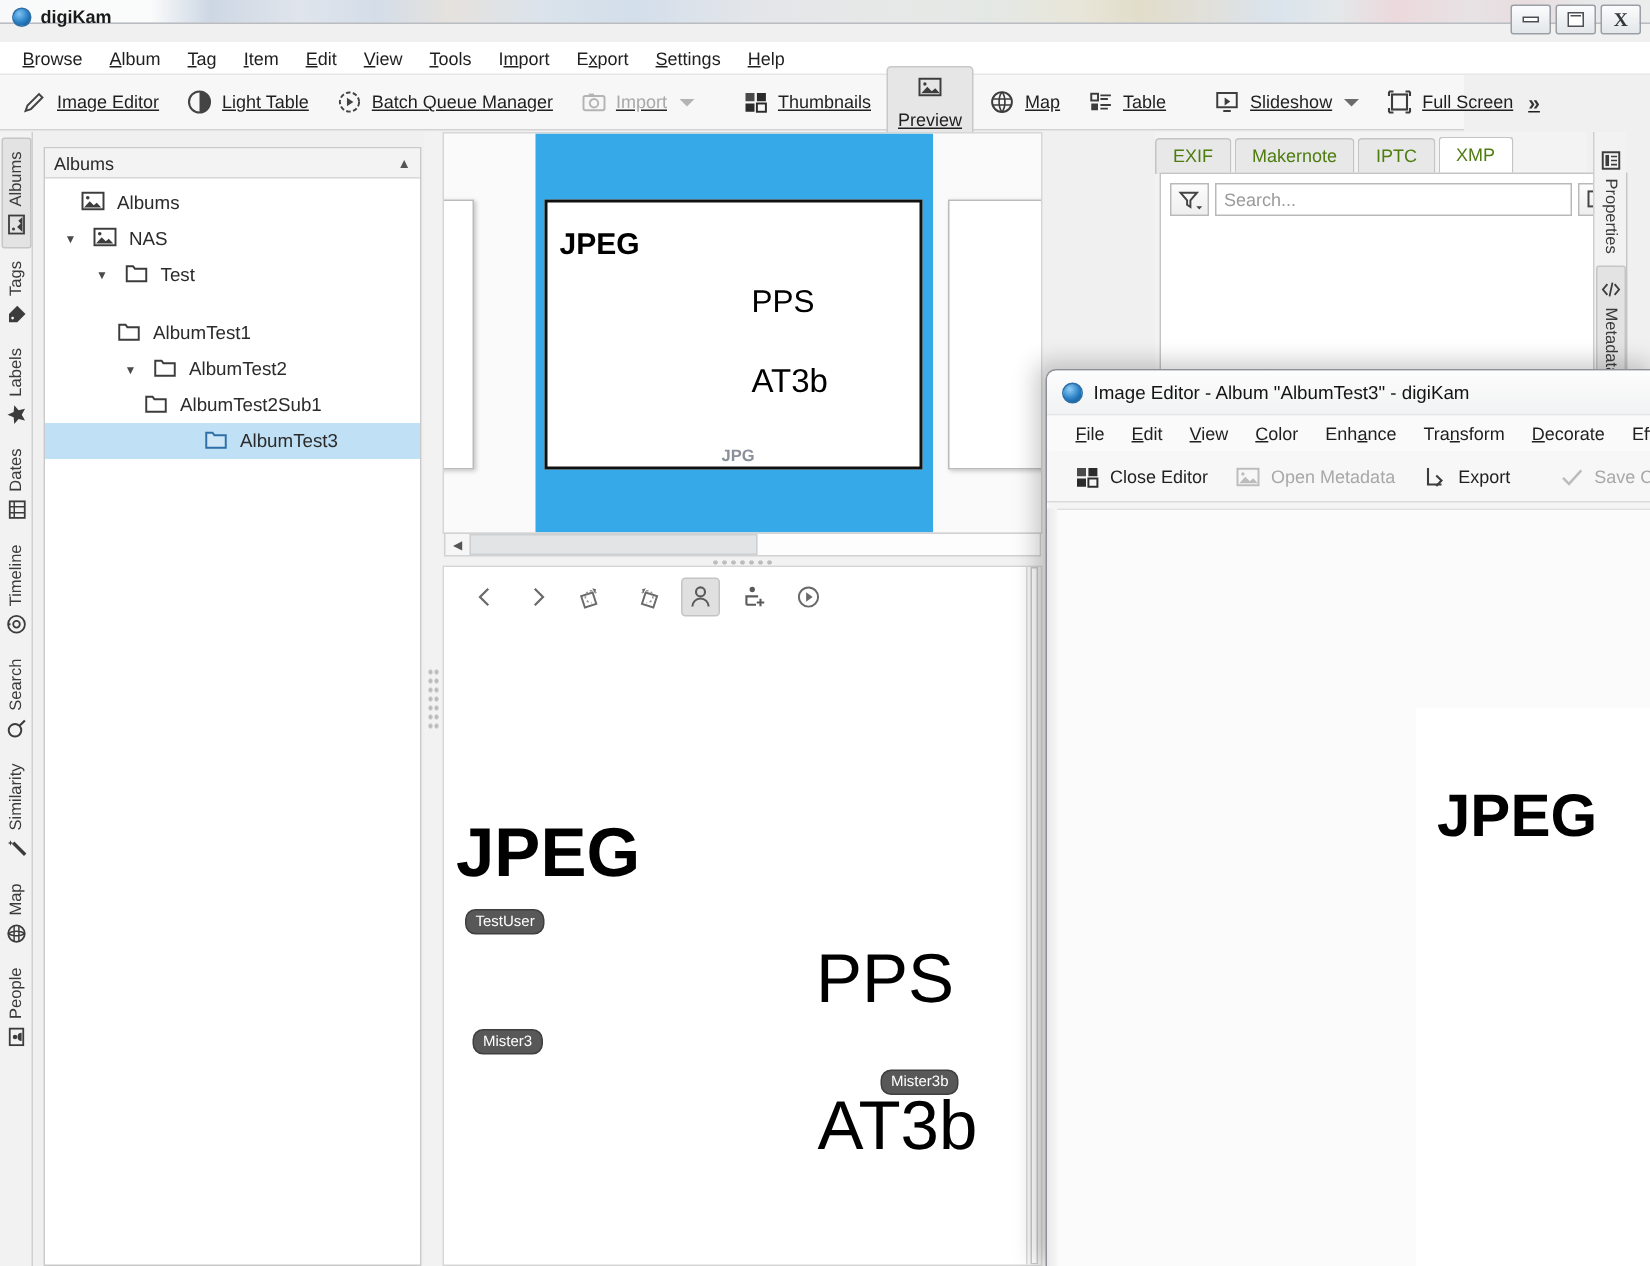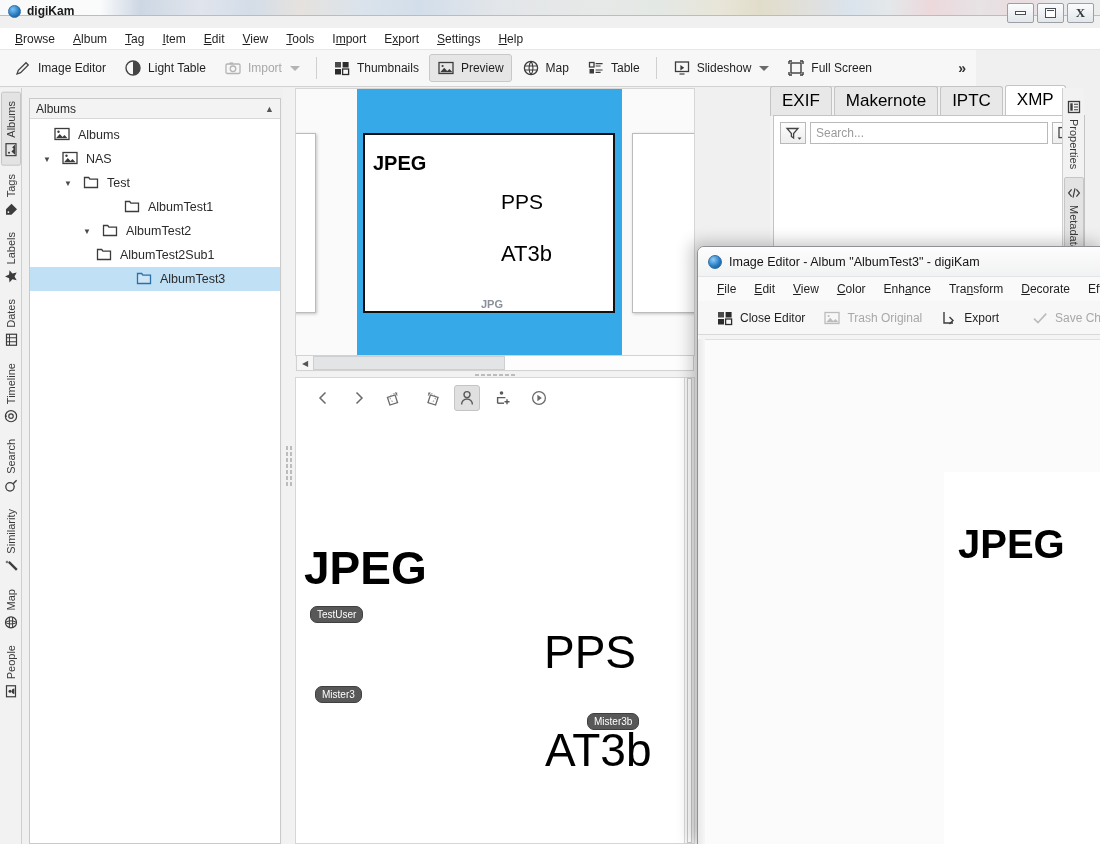--- a/index.html
+++ b/index.html
@@ -70,27 +70,27 @@
     background:#ffffff; display:flex; align-items:center; padding-left:6px;
     border-bottom:1px solid #e6e6e6;
   }
   .menu-item { padding:2px 9px; font-size:12px; color:#1f1f1f; }
   .menu-item u { text-decoration: underline; }
 
   
   .toolbar {
     position:absolute; left:0; top:50px; width:976px; height:37px;
     background:#f7f7f7; border-bottom:1px solid #d2d2d2;
-    display:flex; align-items:center; padding-left:6px; gap:2px;
+    display:flex; align-items:center; padding-left:6px; gap:2px;text-decoration:underline;
   }
   .tbtn {
     display:flex; align-items:center; gap:6px; padding:4px 7px; border-radius:3px;
     font-size:12px; color:#1f1f1f; white-space:nowrap; border:1px solid transparent;
   }
-  .tbtn.active { background:#e6e6e6; border:1px solid #c8c8c8; }
+  .tbtn.active { background:#e6e6e6; border:1px solid #c8c8c8;flex-direction:column; }
   .tbtn.disabled { color:#a8a8a8; }
   .tsep { width:1px; height:22px; background:#d0d0d0; margin:0 6px; }
   .caret { width:0;height:0;border-left:5px solid transparent;border-right:5px solid transparent;border-top:5px solid #6b6b6b; margin-left:2px;}
   .caret.dim { border-top-color:#b4b4b4; }
   .chev { margin-left:auto; margin-right:10px; font-size:14px; font-weight:bold; color:#333; }
   .ic { width:18px; height:18px; display:inline-block; flex:0 0 18px; }
 
   
   .vrail {
     position:absolute; left:0; top:88px; width:22px; height:756px;
@@ -180,21 +180,21 @@
   }
   .pv-vscroll i { position:absolute; left:2px; top:0; width:5px; height:100%; background:#fff; border:1px solid #c9c9c9; display:block;}
 
   
   .rightdock {
     position:absolute; left:770px; top:88px; width:288px; height:756px;
     background:#f3f3f3;
   }
   .rtabs { position:absolute; left:0; top:3px; height:25px; display:flex; align-items:flex-end; }
   .rtab {
-    padding:4px 11px 5px; font-size:17px; color:#000000;
+    padding:4px 11px 5px; font-size:12px; color:#4d7c0f;
     background:#e8e8e8; border:1px solid #c4c4c4; border-bottom:none;
     border-radius:3px 3px 0 0; margin-right:2px;
   }
   .rtab.active { background:#ffffff; border-color:#c4c4c4; padding-bottom:6px; }
   .rbody {
     position:absolute; left:3px; top:27px; width:312px; height:200px;
     background:#fff; border:1px solid #c4c4c4;
   }
   .searchrow { display:flex; align-items:center; padding:6px; gap:4px;}
   .filt-btn { width:26px; height:22px; border:1px solid #b9b9b9; background:linear-gradient(#fdfdfd,#eee); display:flex;align-items:center;justify-content:center;}
@@ -292,20 +292,29 @@
     <div class="tbtn">
       <span class="ic">
         <svg width="18" height="18" viewBox="0 0 18 18">
             <circle cx="9" cy="9" r="7" fill="none" stroke="#444" stroke-width="1.4"></circle>
             <path d="M9 2a7 7 0 0 1 0 14z" fill="#444"></path>
           </svg>
       </span>
       <span>Light Table</span>
     </div>
 
+    <div class="tbtn">
+      <span class="ic">
+        <svg width="18" height="18" viewBox="0 0 18 18">
+            <circle cx="9" cy="9" r="6.4" fill="none" stroke="#444" stroke-width="1.3" stroke-dasharray="3 1.6"></circle>
+            <path d="M7.3 6.2l4.3 2.8-4.3 2.8z" fill="#444"></path>
+          </svg>
+      </span>
+      <span>Batch Queue Manager</span>
+    </div>
 
     <div class="tbtn disabled">
       <span class="ic">
         <svg width="18" height="18" viewBox="0 0 18 18">
             <rect x="2" y="5" width="14" height="9.5" rx="1.2" fill="none" stroke="#b4b4b4" stroke-width="1.3"></rect>
             <circle cx="9" cy="9.8" r="2.8" fill="none" stroke="#b4b4b4" stroke-width="1.3"></circle>
             <rect x="5.5" y="3.4" width="3.5" height="1.8" fill="#b4b4b4"></rect>
           </svg>
       </span>
       <span>Import</span>
@@ -505,21 +514,21 @@
       <div class="trow" style="padding-left:31px;">
         <span class="twist">▼</span>
         <span class="ic" style="width:16px;flex:0 0 16px;margin:0 8px 0 8px;">
           <svg width="16" height="16" viewBox="0 0 16 16">
               <path d="M1.5 3.5h4.2l1.2 1.6h7.6v8.4H1.5z" fill="none" stroke="#3c3c3c" stroke-width="1.3"></path>
             </svg>
         </span>
         <span>Test</span>
       </div>
 
-      <div class="trow" style="padding-left:94px;">
+      <div class="trow" style="padding-left:48px;margin-top:15px;">
         <span class="ic" style="width:16px;flex:0 0 16px;margin-right:8px;">
           <svg width="16" height="16" viewBox="0 0 16 16">
               <path d="M1.5 3.5h4.2l1.2 1.6h7.6v8.4H1.5z" fill="none" stroke="#3c3c3c" stroke-width="1.3"></path>
             </svg>
         </span>
         <span>AlbumTest1</span>
       </div>
 
       <div class="trow" style="padding-left:50px;">
         <span class="twist">▼</span>
@@ -732,21 +741,21 @@
         <span>Close Editor</span>
       </div>
       <div class="tbtn disabled">
         <span class="ic">
           <svg width="18" height="18" viewBox="0 0 18 18">
               <rect x="2" y="3.5" width="14" height="11" fill="none" stroke="#bcbcbc" stroke-width="1.3"></rect>
               <circle cx="5.6" cy="7" r="1.1" fill="#bcbcbc"></circle>
               <path d="M3.2 13.2l4-4.4 3 3.1 2.3-2 3 3.3z" fill="#bcbcbc"></path>
             </svg>
         </span>
-        <span>Trash Original</span>
+        <span>Open Metadata</span>
       </div>
       <div class="tbtn">
         <span class="ic">
           <svg width="18" height="18" viewBox="0 0 18 18">
               <path d="M4 3v11h9" fill="none" stroke="#3c3c3c" stroke-width="1.4"></path>
               <path d="M9.5 8l3.5 3.4L9.5 15" fill="none" stroke="#3c3c3c" stroke-width="1.4"></path>
             </svg>
         </span>
         <span>Export</span>
       </div>

